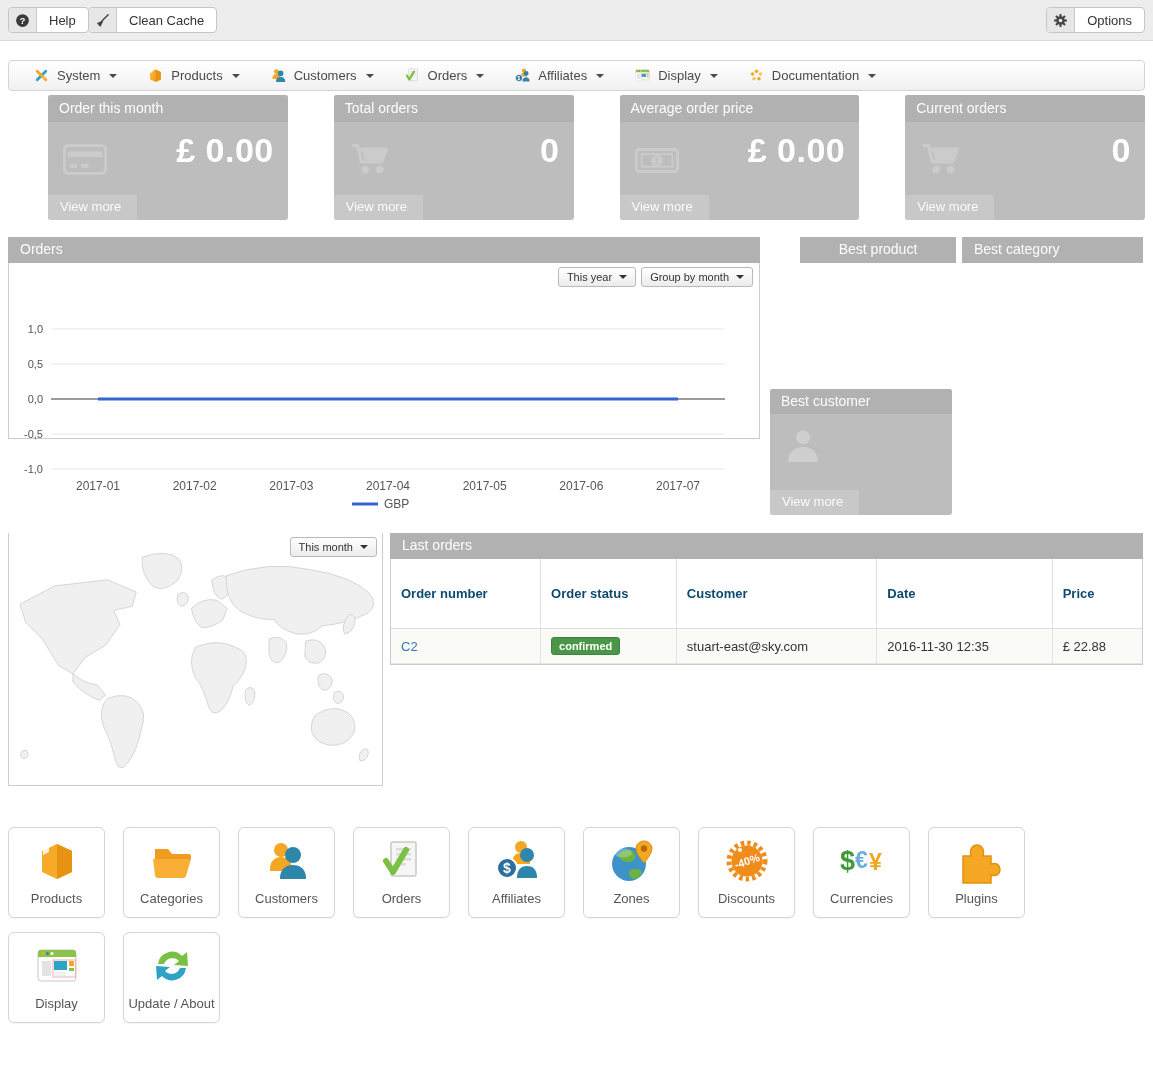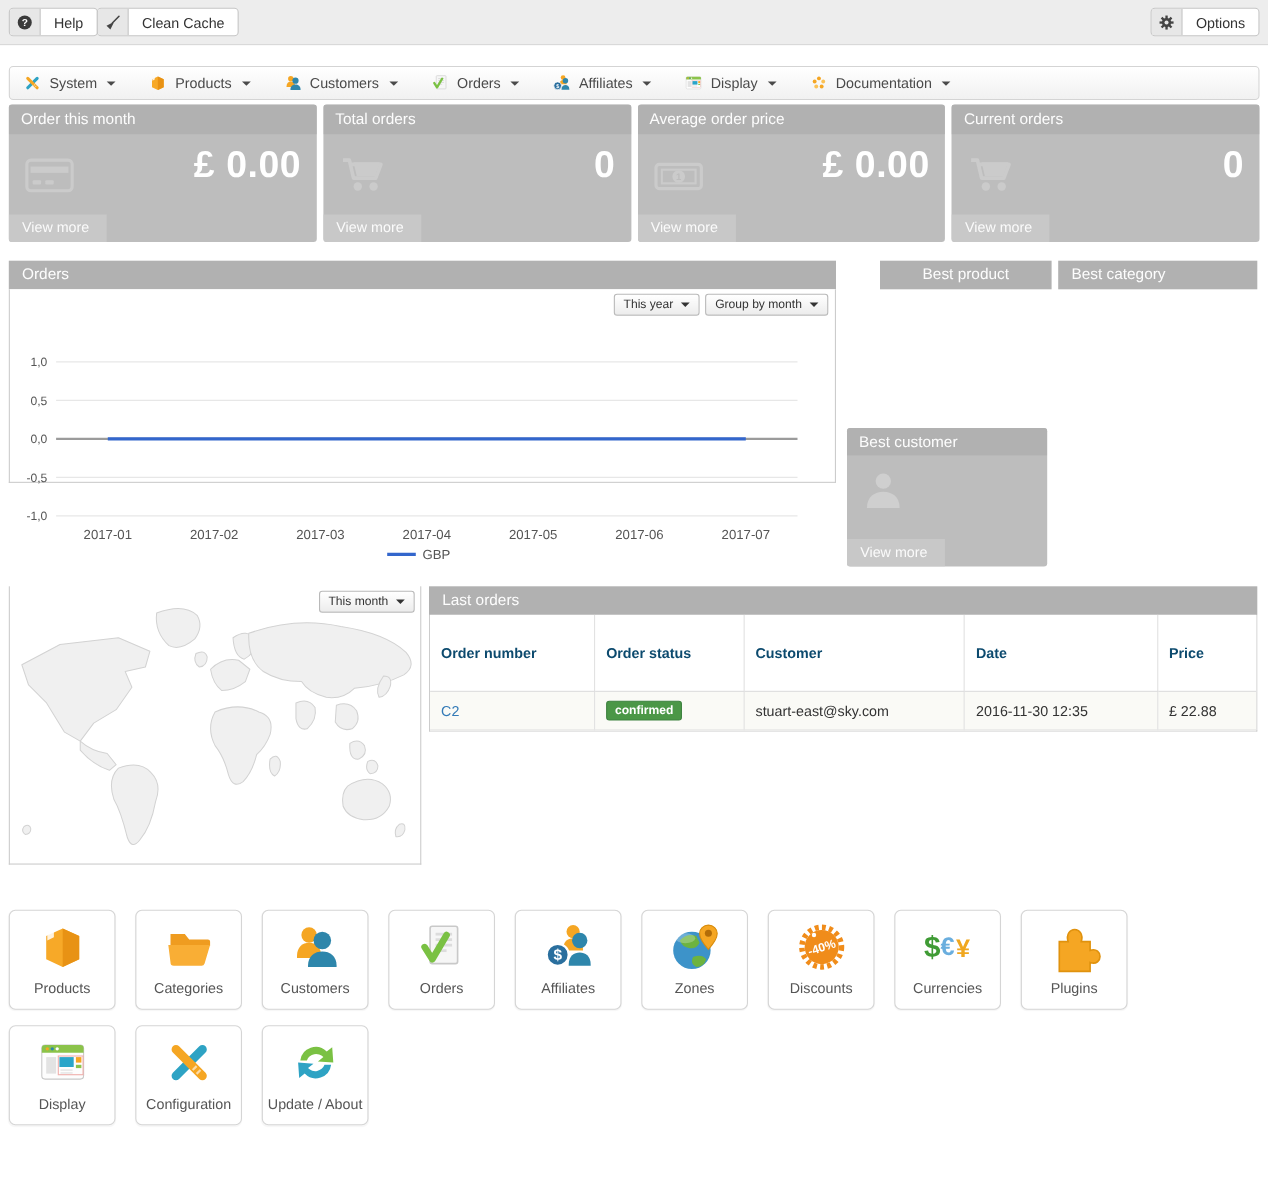--- a/index.html
+++ b/index.html
@@ -6,27 +6,27 @@
   body { font-family: "Liberation Sans", sans-serif; background:#fff; }
   .app { position:relative; width:1153px; height:1080px; background:#fff; overflow:hidden; }
 
   
   .topbar { position:absolute; top:0; left:0; width:1153px; height:41px; background:#ededed; border-bottom:1px solid #d9d9d9; }
   .seg-btn { position:absolute; top:7px; display:inline-flex; align-items:stretch; height:26px; border:1px solid #c6c6c6; border-radius:4px; background:#fff; overflow:hidden; cursor:pointer; }
   .seg-icon { display:flex; align-items:center; justify-content:center; width:28px; background:#e7e7e7; border-right:1px solid #c9c9c9; }
   .seg-label { display:flex; align-items:center; padding:0 12px; font-size:13px; color:#333; }
 
   
-  .navbar { position:absolute; top:60px; left:8px; width:1137px; height:31px; border:1px solid #d4d4d4; border-radius:4px; background:linear-gradient(#ffffff,#f1f1f1); display:flex; align-items:center; padding-left:12px; gap:30px; }
+  .navbar { position:absolute; top:60px; left:8px; width:1137px; height:31px; border:1px solid #d4d4d4; border-radius:4px; background:linear-gradient(#ffffff,#f1f1f1); display:flex; align-items:center; padding-left:24px; gap:30px; }
   .nav-item { display:flex; align-items:center; gap:7px; font-size:13px; color:#4a4a4a; cursor:pointer; }
   .caret { display:inline-block; width:0; height:0; border-left:4px solid transparent; border-right:4px solid transparent; border-top:4px solid #4a4a4a; margin-left:2px; }
 
   
   .stats { position:absolute; top:95px; left:8px; width:1137px; display:flex; gap:6px; }
-  .stat-card { flex:1; height:125px; background:#bdbdbd; border-radius:3px; position:relative; overflow:hidden; }
+  .stat-card { flex:1; height:125px; background:#bdbdbd; border-radius:3px; position:relative; overflow:hidden;margin-left:40px; }
   .stat-head { background:#b1b1b1; color:#fdfdfd; font-size:14px; padding:5px 11px; height:27px; }
   .stat-value { position:absolute; right:14px; top:36px; color:#fff; font-size:34px; font-weight:bold; letter-spacing:0.5px; }
   .stat-ic { position:absolute; left:14px; top:42px; width:46px; height:46px; color:#cbcbcb; }
   .view-more { position:absolute; left:0; bottom:0; background:#c8c8c8; color:rgba(255,255,255,0.92); font-size:13px; padding:4px 16px 6px 12px; cursor:pointer; }
 
   
   .panel-head { background:#b1b1b1; color:#fdfdfd; font-size:14px; padding:4px 12px; height:26px; }
   .panel-body { background:#fff; border:1px solid #ccc; border-top:none; position:relative; }
 
   .orders-panel { position:absolute; top:237px; left:8px; width:752px; }
@@ -502,25 +502,19 @@
 
   <div class="shortcut-row row2">
     <div class="shortcut">
       <svg>
           <use href="#i-browser"></use>
         </svg>
       <span class="shortcut-label">Display</span>
     </div>
     <div class="shortcut">
       <svg>
-          <use href="#i-tools"></use>
-        </svg>
-      <span class="shortcut-label">Configuration</span>
-    </div>
-    <div class="shortcut">
-      <svg>
           <use href="#i-refresh"></use>
         </svg>
       <span class="shortcut-label">Update / About</span>
     </div>
   </div>
 
 </div>
 
 </body></html>

